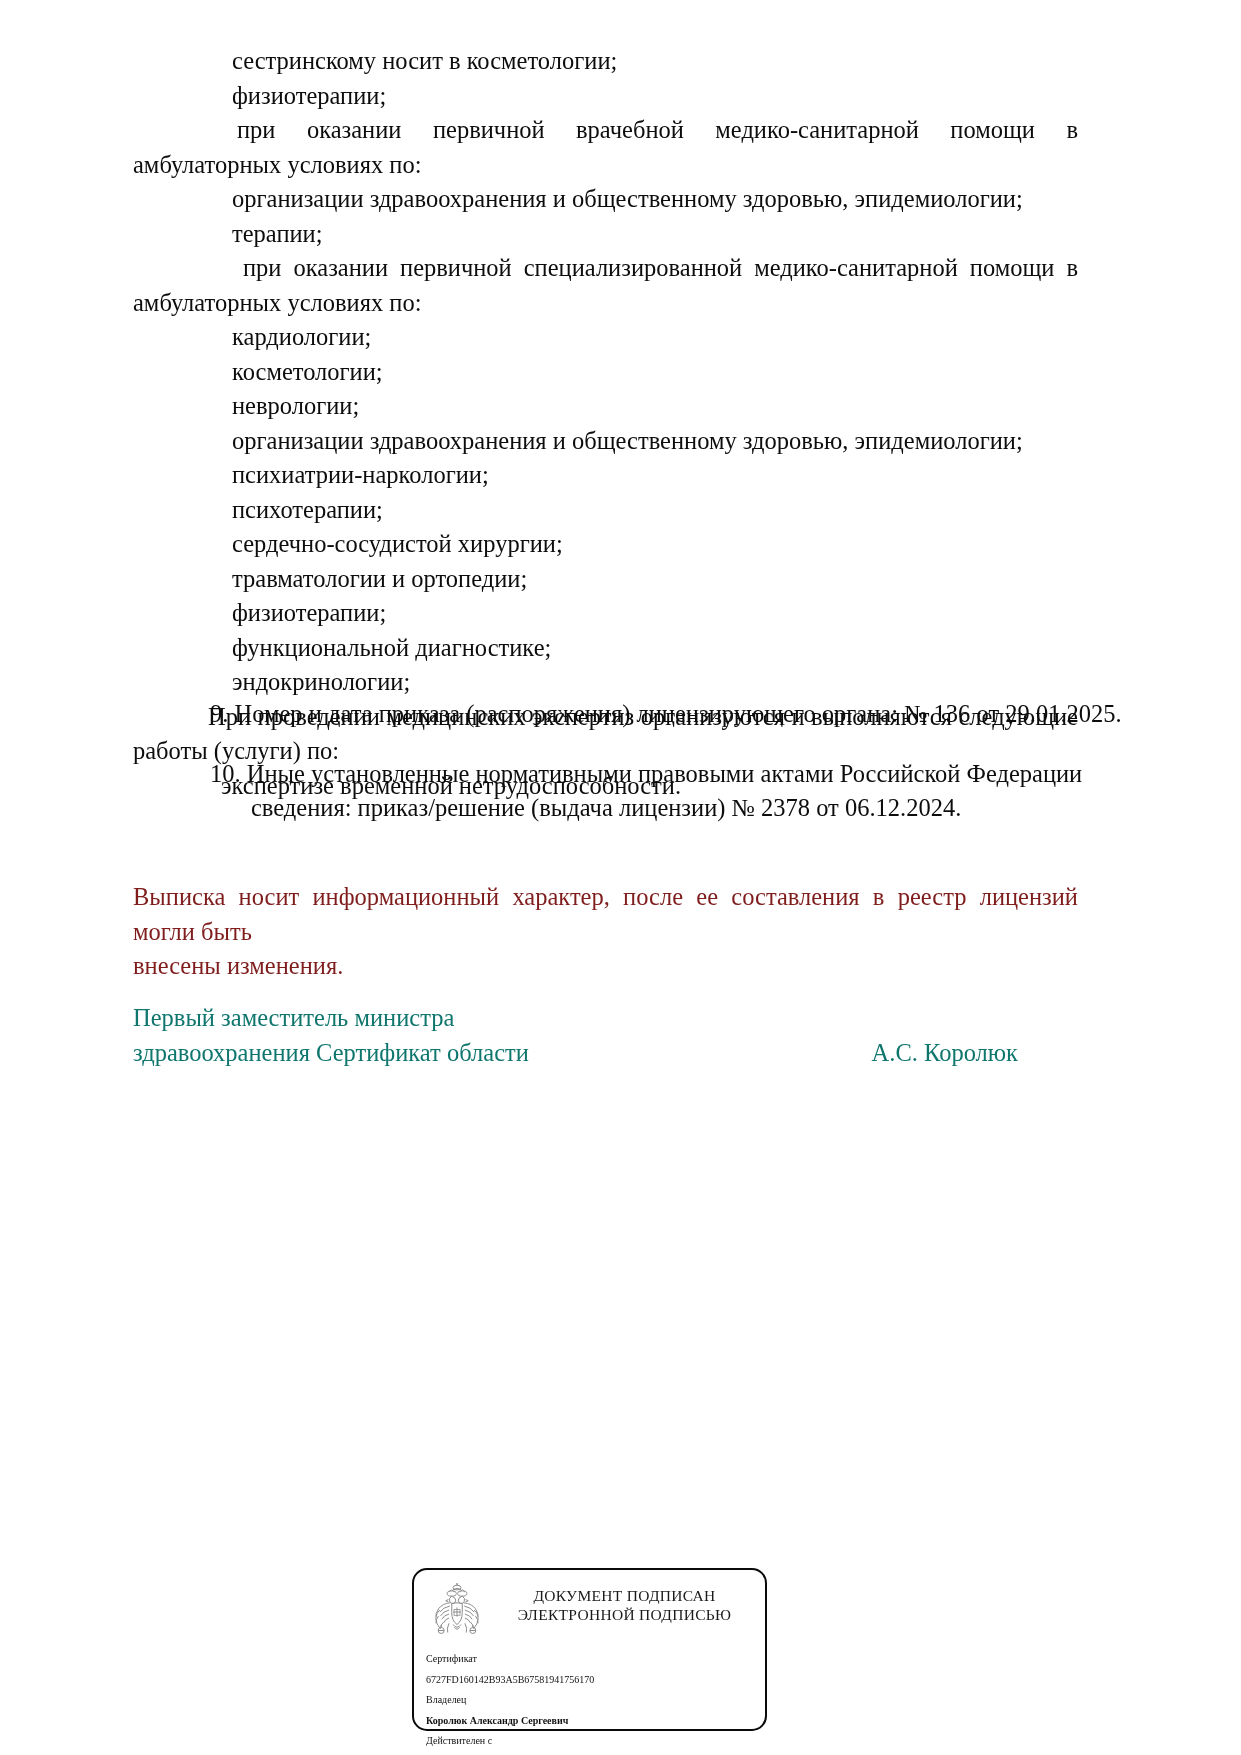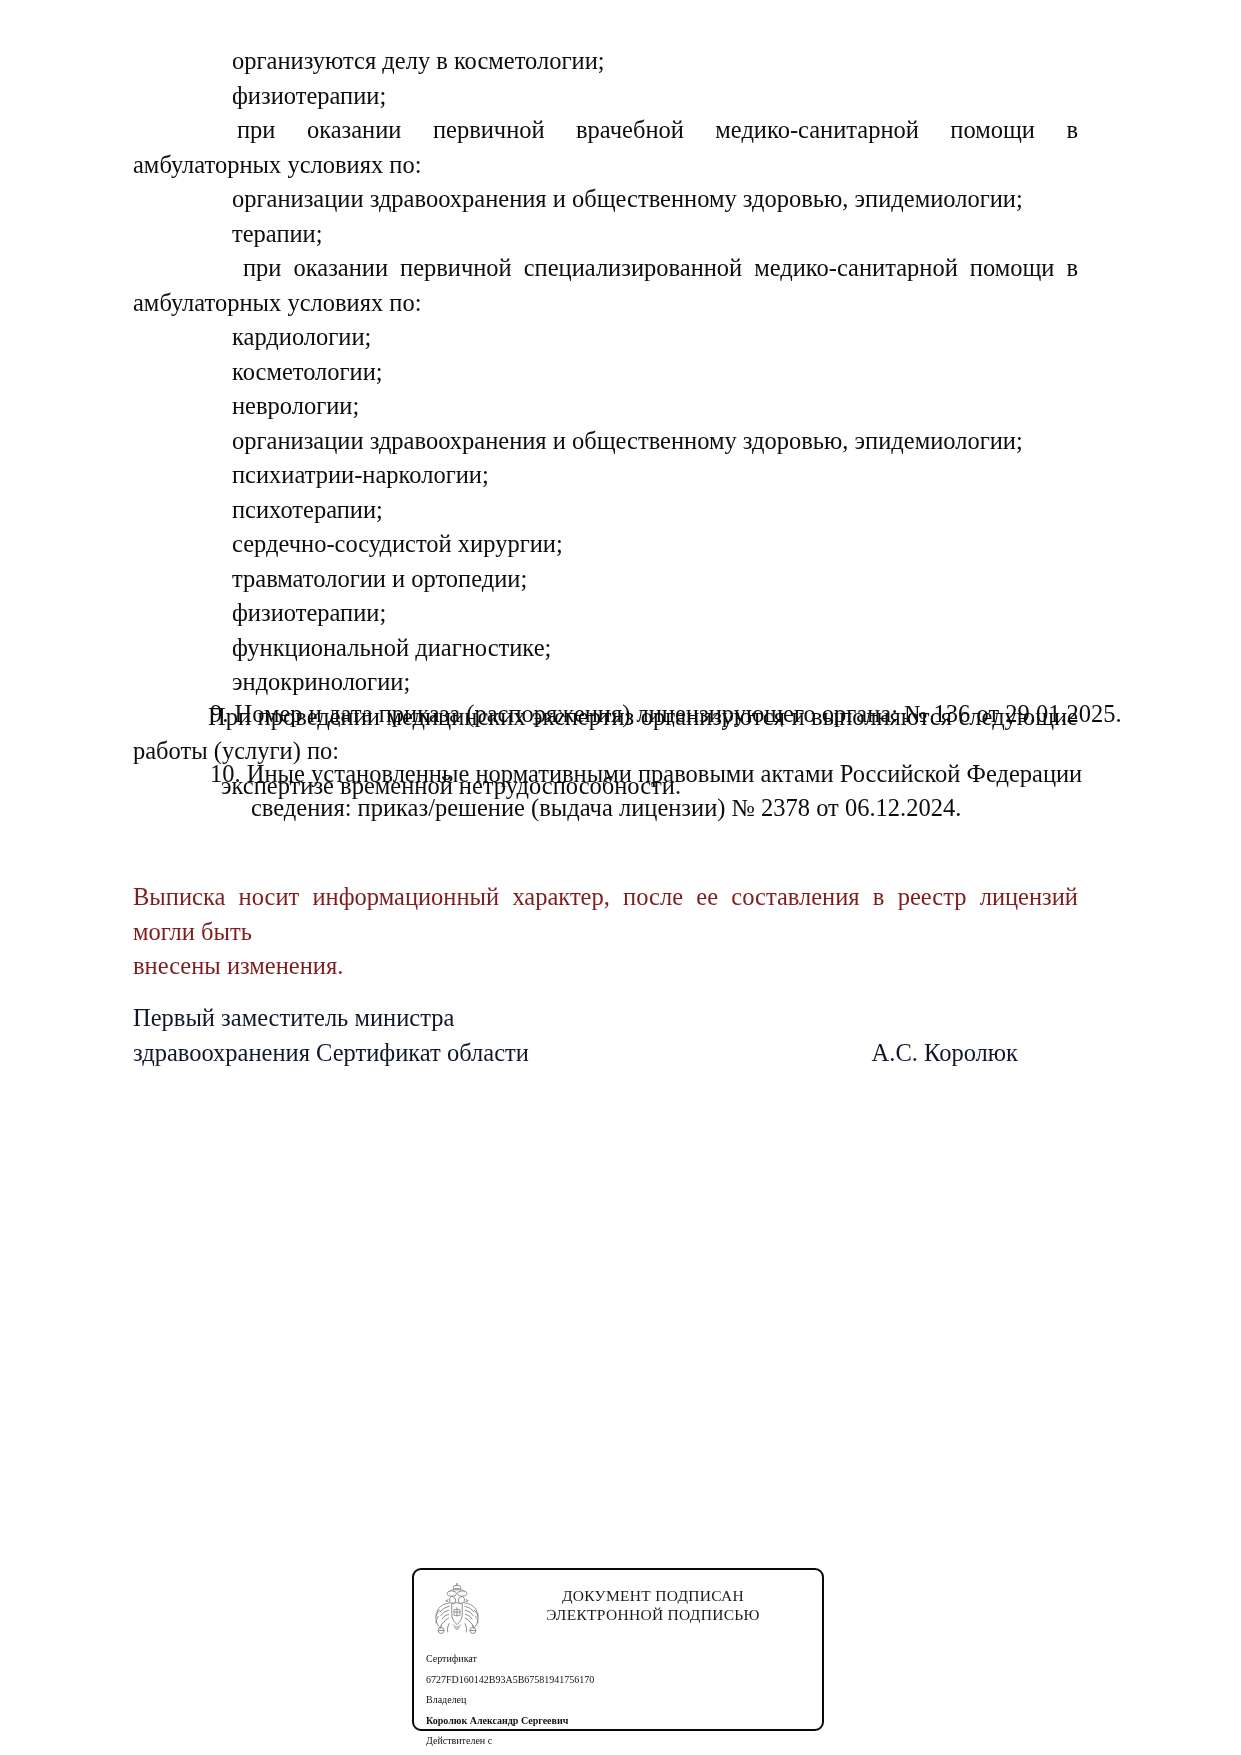--- a/index.html
+++ b/index.html
@@ -110,43 +110,43 @@
   }
 
   
   .signature {
     position: absolute;
     left: 133px;
     top: 1000px;
     width: 945px;
     font-size: 24.5px;
     line-height: 35px;
-    color: #0f172a;
+    color: #0f766e;
   }
   .sig-row {
     display: flex;
     justify-content: space-between;
     align-items: flex-end;
   }
   .sig-title-l1 { display: block; }
   .sig-title-l2 { display: block; }
   .sig-name {
     white-space: nowrap;
     padding-right: 60px;
   }
 
   
   .stamp {
     position: absolute;
     left: 412px;
     top: 1568px;
-    width: 412px;
+    width: 355px;
     height: 163px;
     border: 2.5px solid #0a0a0a;
-    border-radius: 9px;
+    border-radius: 15px;
     box-sizing: border-box;
     background: #ffffff;
   }
   .stamp-top {
     display: flex;
     align-items: flex-start;
     padding: 9px 0 0 0;
   }
   .emblem {
     width: 66px;
@@ -181,21 +181,21 @@
   .stamp-details b {
     font-weight: bold;
   }
 </style>
 </head>
 <body>
 
 <div class="page">
 
   <div class="body-block">
-    <p class="ln item">организуются делу в косметологии;</p>
+    <p class="ln item">сестринскому носит в косметологии;</p>
     <p class="ln item">физиотерапии;</p>
     <p class="ln para">при оказании первичной врачебной медико-санитарной помощи в амбулаторных условиях по:</p>
     <p class="ln item">организации здравоохранения и общественному здоровью, эпидемиологии;</p>
     <p class="ln item">терапии;</p>
     <p class="ln para tight">при оказании первичной специализированной медико-санитарной помощи в амбулаторных условиях по:</p>
     <p class="ln item">кардиологии;</p>
     <p class="ln item">косметологии;</p>
     <p class="ln item">неврологии;</p>
     <p class="ln item">организации здравоохранения и общественному здоровью, эпидемиологии;</p>
     <p class="ln item">психиатрии-наркологии;</p>

